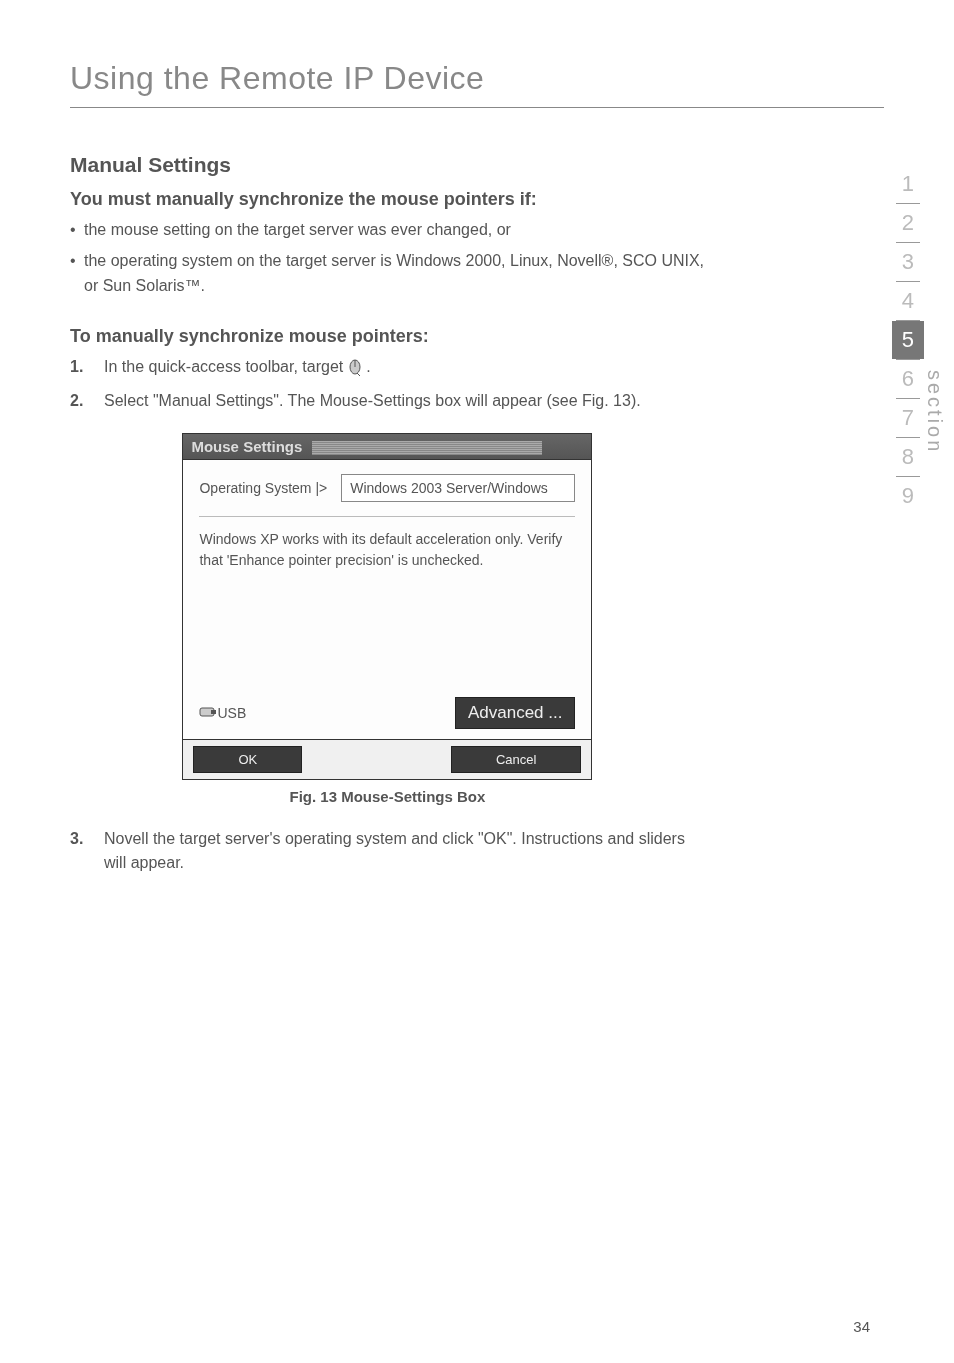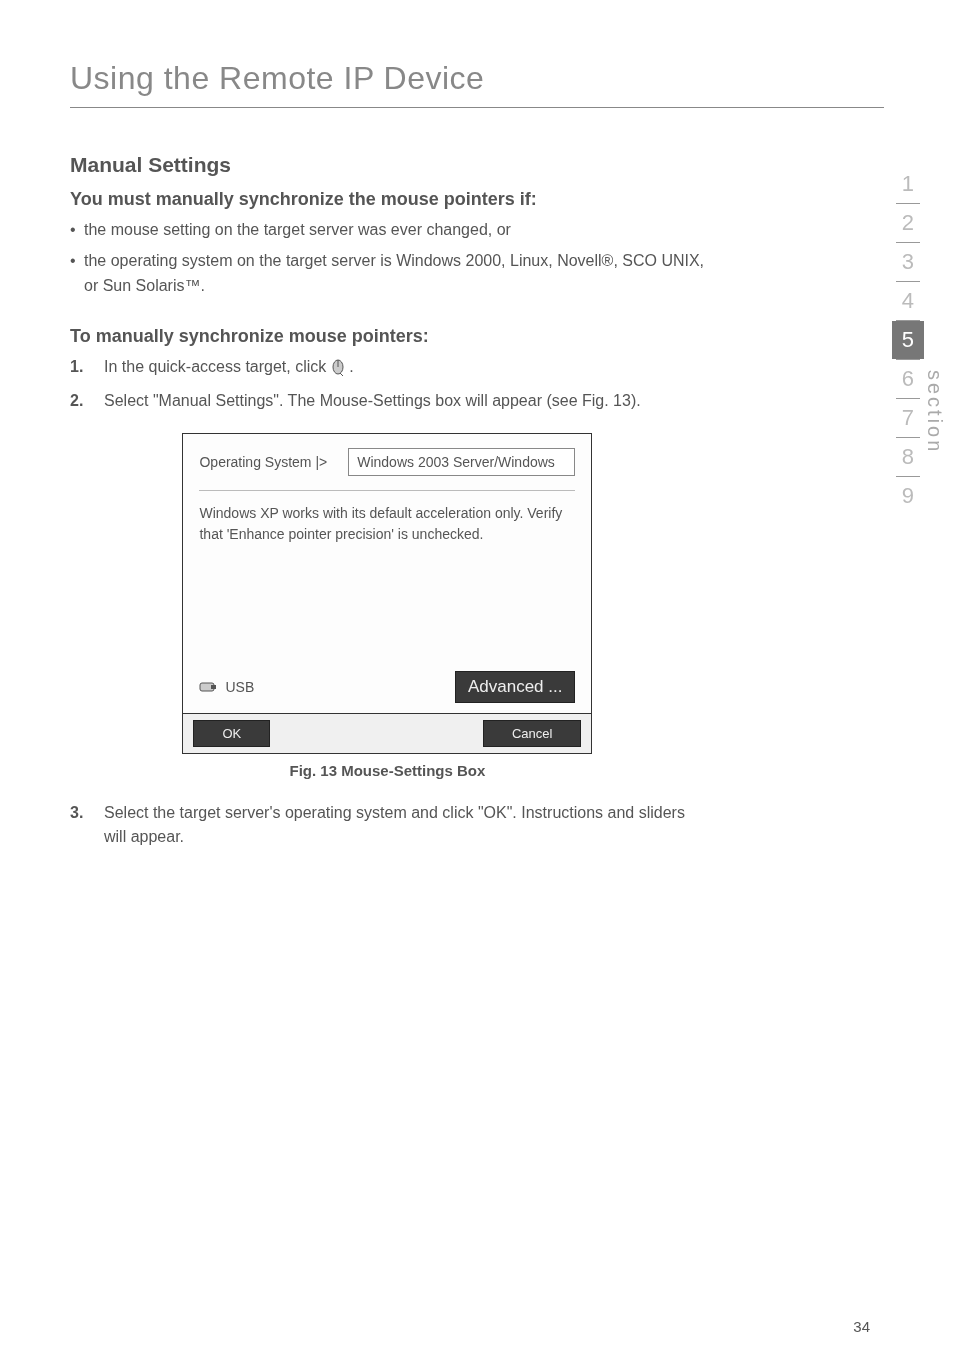--- a/index.html
+++ b/index.html
@@ -80,39 +80,39 @@
   }
   .dialog-titlebar .hatch {
     display:inline-block;
     width: 230px;
     height: 14px;
     vertical-align: middle;
     background: repeating-linear-gradient(0deg,#888,#888 1px,#aaa 1px,#aaa 2px);
     margin-left: 6px;
   }
   .dialog-body { padding: 14px 16px 10px 16px; }
-  .form-row { display:flex; align-items:center; gap:21px; margin-bottom:14px;}
+  .form-row { display:flex; align-items:center; gap:14px; margin-bottom:14px;}
   .form-label { font-size:14px; color:#555; }
   .form-select {
     flex:1;
     border:1px solid #888;
     padding:5px 8px;
     font-size:14px;
     color:#555;
     background:#fff;
   }
   .hr { border:none; border-top:1px solid #bbb; margin: 4px 0 12px 0;}
   .dialog-note {
     font-size:14px;
     color:#555;
     line-height:1.45;
     min-height: 160px;
   }
   .usb-row { display:flex; align-items:center; justify-content:space-between; margin-top:8px; }
-  .usb-left { display:flex; align-items:center; gap:8px; }
+  .usb-left { display:flex; }
   .usb-icon { width:18px; height:14px; }
   .usb-text { font-size:14px; color:#555; }
   .btn-dark {
     background:#3a3a3a;
     color:#eee;
     font-size:17px;
     padding:5px 12px;
     border:1px solid #222;
     cursor:pointer;
   }
@@ -120,21 +120,21 @@
     display:flex;
     justify-content:space-between;
     background:#f0f0f0;
     border-top:1px solid #333;
     padding:6px 10px;
   }
   .btn-footer {
     background:#3a3a3a;
     color:#eee;
     font-size:13px;
-    padding:5px 28px;
+    padding:5px 44px;
     border:1px solid #222;
     cursor:pointer;
   }
   .figcap { text-align:center; font-weight:bold; font-size:15px; color:#555; margin-bottom:22px; }
   
   .side-index {
     position:absolute;
     right: 30px;
     top: 165px;
     text-align:center;
@@ -173,37 +173,41 @@
   <ul class="bullet-list">
     <li>the mouse setting on the target server was ever changed, or</li>
     <li>the operating system on the target server is Windows 2000, Linux, Novell®, SCO UNIX, or Sun Solaris™.</li>
   </ul>
 
   <div class="h3">To manually synchronize mouse pointers:</div>
 
   <div class="step">
     <div class="num">1.</div>
     <div class="txt">
-      <span>In the quick-access target, click </span>
+      <span>In the quick-access toolbar, target </span>
       <svg class="mouse-icon" viewBox="0 0 14 18">
         <ellipse cx="7" cy="8" rx="5" ry="7" fill="#ccc" stroke="#555" stroke-width="1"></ellipse>
         <line x1="7" y1="1" x2="7" y2="8" stroke="#555" stroke-width="1"></line>
         <path d="M9 14 L12 17" stroke="#555" stroke-width="1"></path>
       </svg>
       <span>.</span>
     </div>
   </div>
 
   <div class="step">
     <div class="num">2.</div>
     <div class="txt">Select "Manual Settings". The Mouse-Settings box will appear (see Fig. 13).</div>
   </div>
 
   <div class="fig-wrap">
     <div class="dialog">
+      <div class="dialog-titlebar">
+        <span>Mouse Settings</span>
+        <span class="hatch"></span>
+      </div>
       <div class="dialog-body">
         <div class="form-row">
           <span class="form-label">Operating System |&gt;</span>
           <div class="form-select">Windows 2003 Server/Windows</div>
         </div>
         <hr class="hr">
         <div class="dialog-note">Windows XP works with its default acceleration only. Verify that 'Enhance pointer precision' is unchecked.</div>
         <div class="usb-row">
           <div class="usb-left">
             <svg class="usb-icon" viewBox="0 0 18 14">
@@ -218,21 +222,21 @@
       <div class="dialog-footer">
         <button class="btn-footer">OK</button>
         <button class="btn-footer">Cancel</button>
       </div>
     </div>
   </div>
   <div class="figcap">Fig. 13 Mouse-Settings Box</div>
 
   <div class="step">
     <div class="num">3.</div>
-    <div class="txt">Select the target server's operating system and click "OK". Instructions and sliders will appear.</div>
+    <div class="txt">Novell the target server's operating system and click "OK". Instructions and sliders will appear.</div>
   </div>
 
 </div>
 
 <div class="side-index">
   <div class="side-num">1</div>
   <div class="side-line"></div>
   <div class="side-num">2</div>
   <div class="side-line"></div>
   <div class="side-num">3</div>

